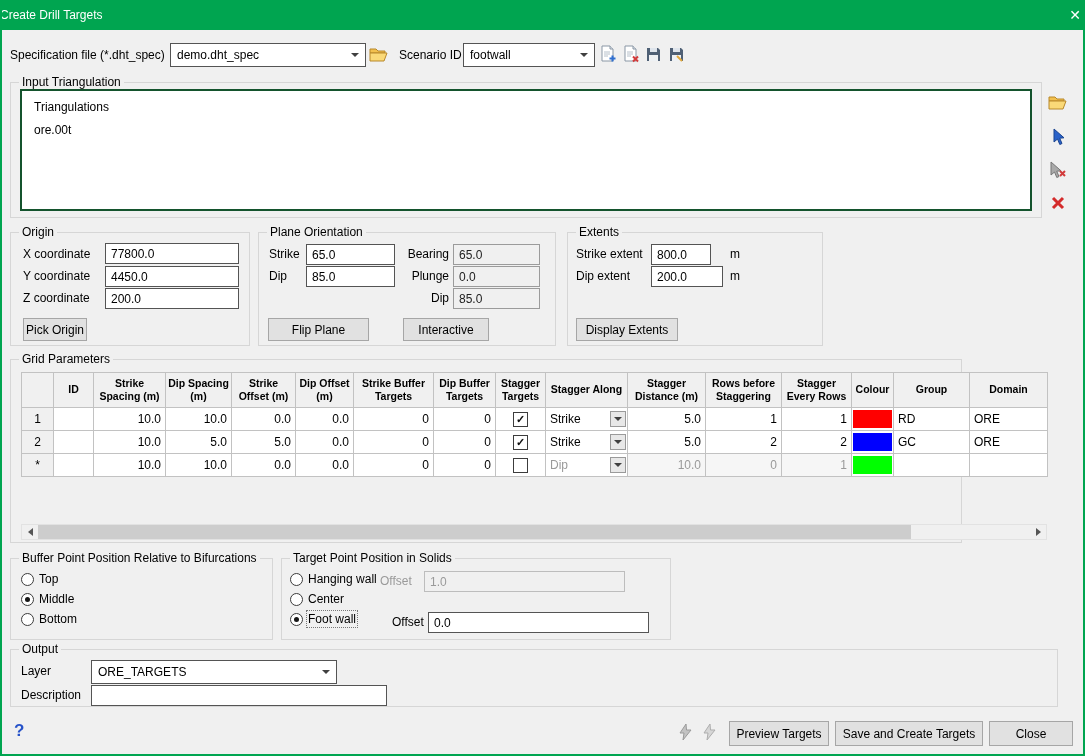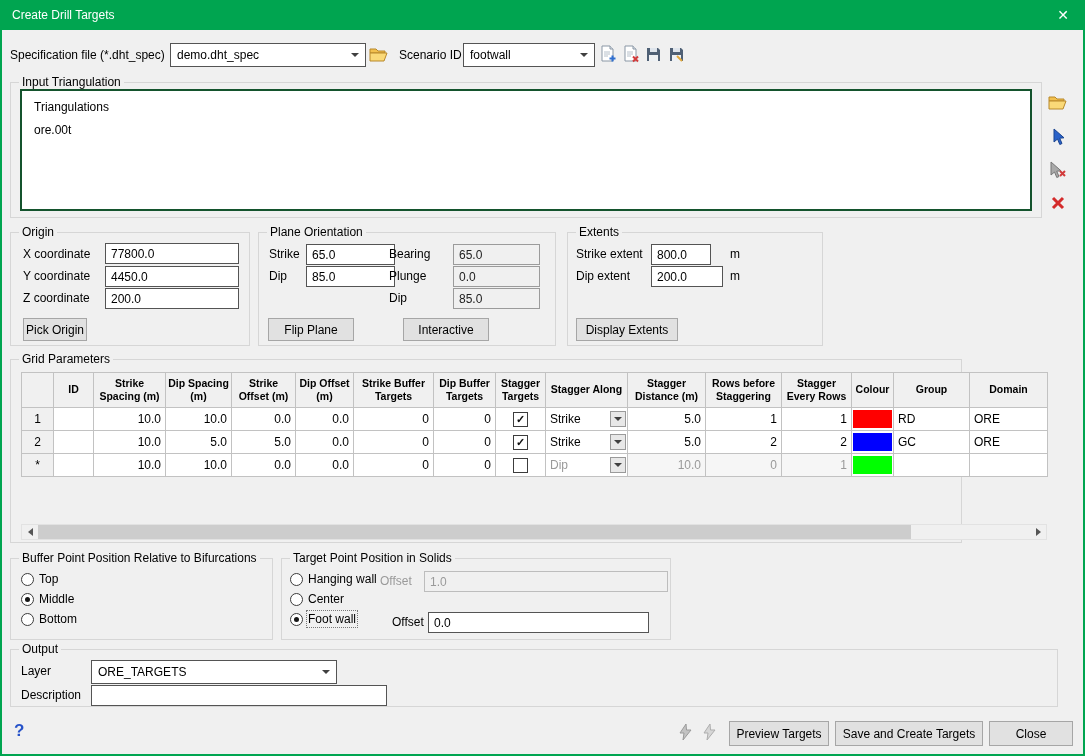--- a/index.html
+++ b/index.html
@@ -1,22 +1,22 @@
 <!DOCTYPE html>
 <html><head>
 <meta charset="utf-8">
 <style>
   html,body{margin:0;padding:0;background:#fff}
   body{font-family:"Liberation Sans",sans-serif;font-size:12px;color:#000}
   .window{position:relative;width:1085px;height:756px;background:#f0f0f0;border:2px solid #00a550;box-sizing:border-box;overflow:hidden}
-  .titlebar{position:absolute;left:-2px;top:-2px;width:1085px;height:30px;background:#00a550;color:#fff;display:flex;align-items:center;justify-content:space-between;padding:0 12px;box-sizing:border-box}
+  .titlebar{position:absolute;left:-2px;top:-2px;width:1085px;height:30px;background:#00a550;color:#fff;display:flex;align-items:center;justify-content:space-between;padding:0 0;box-sizing:border-box}
   .titlebar .ttext{font-size:12px}
   .titlebar .close{font-size:14px;line-height:14px;padding:2px 4px;cursor:default}
   .lbl{position:absolute;white-space:nowrap;line-height:15px}
-  .lblr{position:absolute;white-space:nowrap;line-height:15px;text-align:left}
+  .lblr{position:absolute;white-space:nowrap;line-height:15px;text-align:right}
   .gray{color:#9a9a9a}
   .tb{position:absolute;background:#fff;border:1px solid #545454;height:21px;font-size:12px;padding:0 5px;display:flex;align-items:center;box-sizing:border-box;white-space:nowrap}
   .tb.ro{background:#f0f0f0;border-color:#9b9b9b;color:#222}
   .tb.dis{background:#f0f0f0;border-color:#bdbdbd;color:#9a9a9a}
   .combo{position:absolute;background:#fff;border:1px solid #545454;height:24px;display:flex;align-items:center;justify-content:space-between;padding:0 6px;box-sizing:border-box;white-space:nowrap}
   .tri{width:0;height:0;border-left:4px solid transparent;border-right:4px solid transparent;border-top:4px solid #404040;display:inline-block}
   .btn{position:absolute;background:#e1e1e1;border:1px solid #a6a6a6;display:flex;align-items:center;justify-content:center;font-size:12px;height:23px;box-sizing:border-box;cursor:default;white-space:nowrap}
   .group{position:absolute;border:1px solid #d6d6d6;background:#f0f0f0;box-sizing:border-box}
   .gtitle{position:absolute;top:-8px;left:8px;background:#f0f0f0;padding:0 3px;font-size:12px;white-space:nowrap}
   .listbox{position:absolute;background:#fff;border:2px solid #14532d;box-sizing:border-box}
@@ -154,21 +154,21 @@
     <span class="lbl" style="left:10px;top:14px">Strike</span>
     <div class="tb" style="left:47px;top:11px;width:89px">65.0</div>
     <span class="lbl" style="left:10px;top:36px">Dip</span>
     <div class="tb" style="left:47px;top:33px;width:89px">85.0</div>
     <span class="lblr" style="left:130px;top:14px;width:60px">Bearing</span>
     <div class="tb ro" style="left:194px;top:11px;width:87px">65.0</div>
     <span class="lblr" style="left:130px;top:36px;width:60px">Plunge</span>
     <div class="tb ro" style="left:194px;top:33px;width:87px">0.0</div>
     <span class="lblr" style="left:130px;top:58px;width:60px">Dip</span>
     <div class="tb ro" style="left:194px;top:55px;width:87px">85.0</div>
-    <div class="btn" style="left:9px;top:85px;width:86px">Flip Plane</div>
+    <div class="btn" style="left:9px;top:85px;width:101px">Flip Plane</div>
     <div class="btn" style="left:144px;top:85px;width:86px">Interactive</div>
   </div>
 
   <div class="group" style="left:565px;top:230px;width:256px;height:114px">
     <span class="gtitle">Extents</span>
     <span class="lbl" style="left:8px;top:14px">Strike extent</span>
     <div class="tb" style="left:83px;top:11px;width:60px">800.0</div>
     <span class="lbl" style="left:162px;top:14px">m</span>
     <span class="lbl" style="left:8px;top:36px">Dip extent</span>
     <div class="tb" style="left:83px;top:33px;width:72px">200.0</div>
@@ -330,21 +330,21 @@
     </div>
   </div>
 
   <div class="group" style="left:279px;top:556px;width:390px;height:82px">
     <span class="gtitle">Target Point Position in Solids</span>
     <div class="radiorow" style="left:8px;top:13px">
       <span class="radio"></span>
       <span class="radiolabel">Hanging wall</span>
     </div>
     <span class="lbl gray" style="left:98px;top:15px">Offset</span>
-    <div class="tb dis" style="left:142px;top:12px;width:244px">1.0</div>
+    <div class="tb dis" style="left:142px;top:12px;width:201px">1.0</div>
     <div class="radiorow" style="left:8px;top:33px">
       <span class="radio"></span>
       <span class="radiolabel">Center</span>
     </div>
     <div class="radiorow" style="left:8px;top:53px">
       <span class="radio sel"></span>
       <span class="radiolabel focusdots">Foot wall</span>
     </div>
     <span class="lbl" style="left:110px;top:56px">Offset</span>
     <div class="tb" style="left:146px;top:53px;width:221px">0.0</div>

